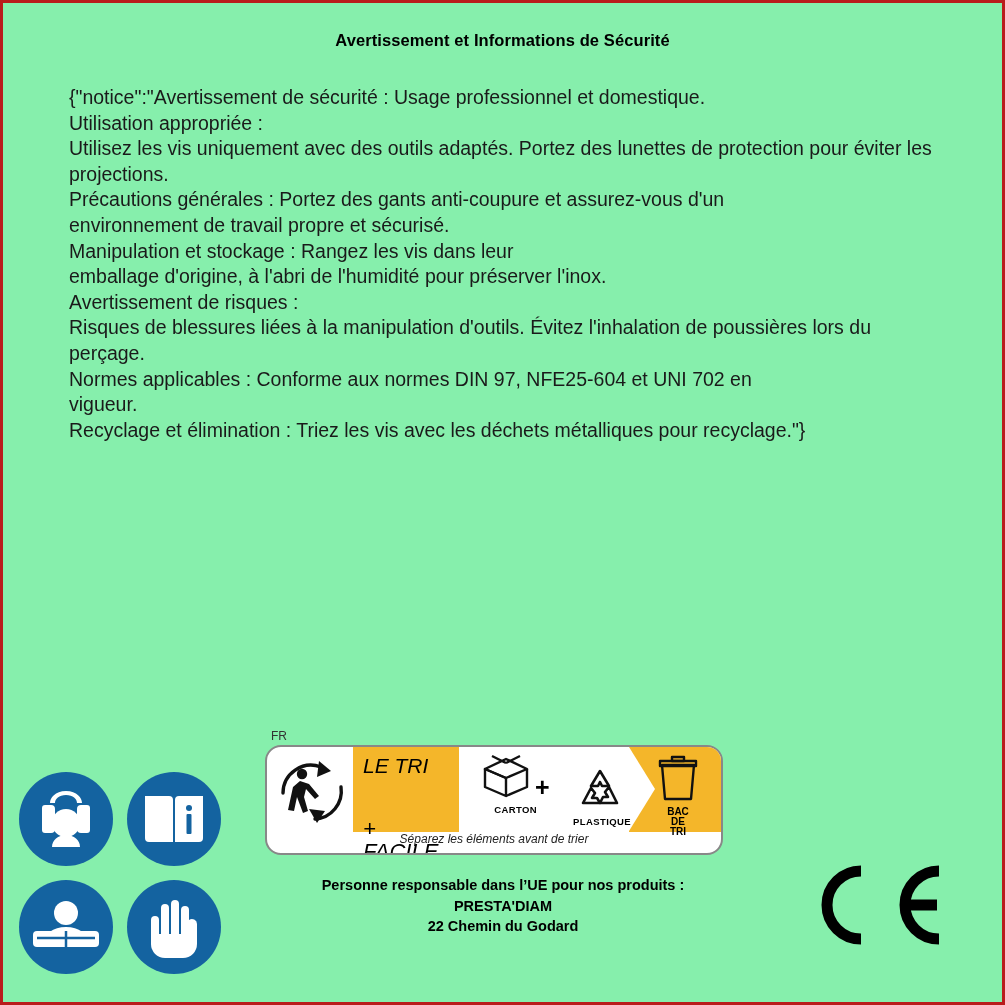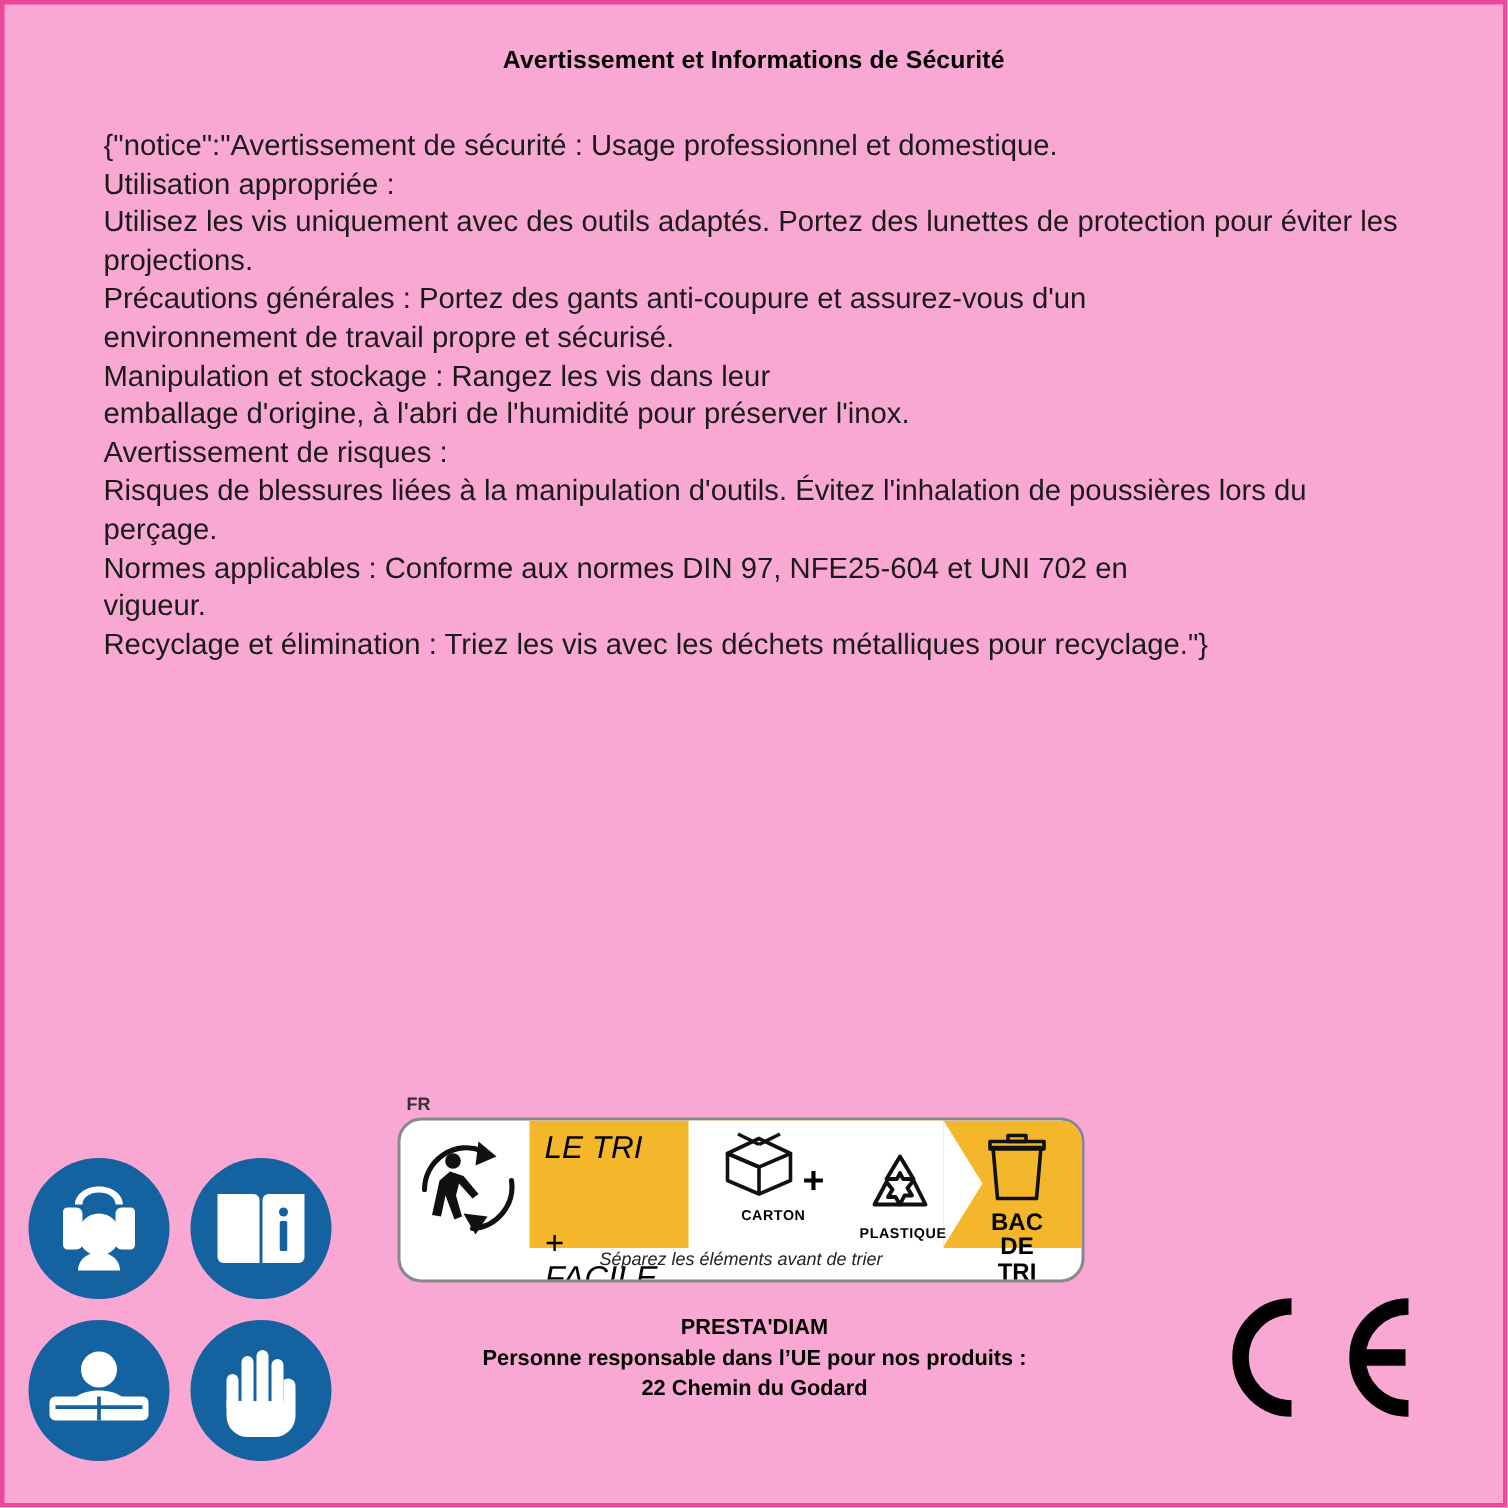--- a/index.html
+++ b/index.html
@@ -11,22 +11,22 @@
     height: 1005px;
     font-family: "Liberation Sans", sans-serif;
     background: #ffffff;
     overflow: hidden;
   }
   .page {
     position: relative;
     box-sizing: border-box;
     width: 1005px;
     height: 1005px;
-    border: 3px solid #ec4899;
-    background: #f9a8d4;
+    border: 3px solid #b91c1c;
+    background: #86efac;
   }
   .title {
     text-align: center;
     font-size: 16.5px;
     font-weight: bold;
     color: #000;
     margin-top: 28px;
     letter-spacing: 0.1px;
   }
   .notice-body {
@@ -72,21 +72,21 @@
     left: 262px;
     top: 728px;
     width: 460px;
     height: 125px;
   }
   .tri-fr {
     position: absolute;
     left: 6px;
     top: -2px;
     font-size: 12px;
-    font-weight: bold;
+    font-weight: normal;
     color: #333;
     font-family: "Liberation Sans", sans-serif;
   }
   .tri-box {
     position: absolute;
     left: 0;
     top: 14px;
     width: 458px;
     height: 110px;
     border: 2px solid #888;
@@ -173,21 +173,21 @@
     font-family: "Liberation Sans", sans-serif;
   }
   .bac-block {
     position: absolute;
     left: 374px;
     top: 6px;
     width: 74px;
     text-align: center;
   }
   .bac-text {
-    font-size: 16px;
+    font-size: 10px;
     font-weight: bold;
     line-height: 1.02;
     color: #000;
     font-family: "Liberation Sans", sans-serif;
   }
   .tri-footer {
     position: absolute;
     left: 0;
     top: 85px;
     width: 454px;
@@ -360,24 +360,24 @@
         <div class="bac-text">BAC</div>
         <div class="bac-text">DE</div>
         <div class="bac-text">TRI</div>
       </div>
 
       <div class="tri-footer">Séparez les éléments avant de trier</div>
     </div>
   </div>
 
   <div class="resp">
-    <div>PRESTA'DIAM</div>
     <div>
       <span>Personne responsable dans l’</span><span>UE</span><span> pour nos produits :</span>
     </div>
+    <div>PRESTA'DIAM</div>
     <div>22 Chemin du Godard</div>
   </div>
 
   <div class="ce">
     <svg width="150" height="100" viewBox="0 0 150 100" aria-hidden="true">
       <g fill="none" stroke="#000" stroke-width="11">
         <path d="M58 16 a34 34 0 1 0 0 68"></path>
         <path d="M136 16 a34 34 0 1 0 0 68"></path>
         <path d="M104 50 h30"></path>
       </g>

